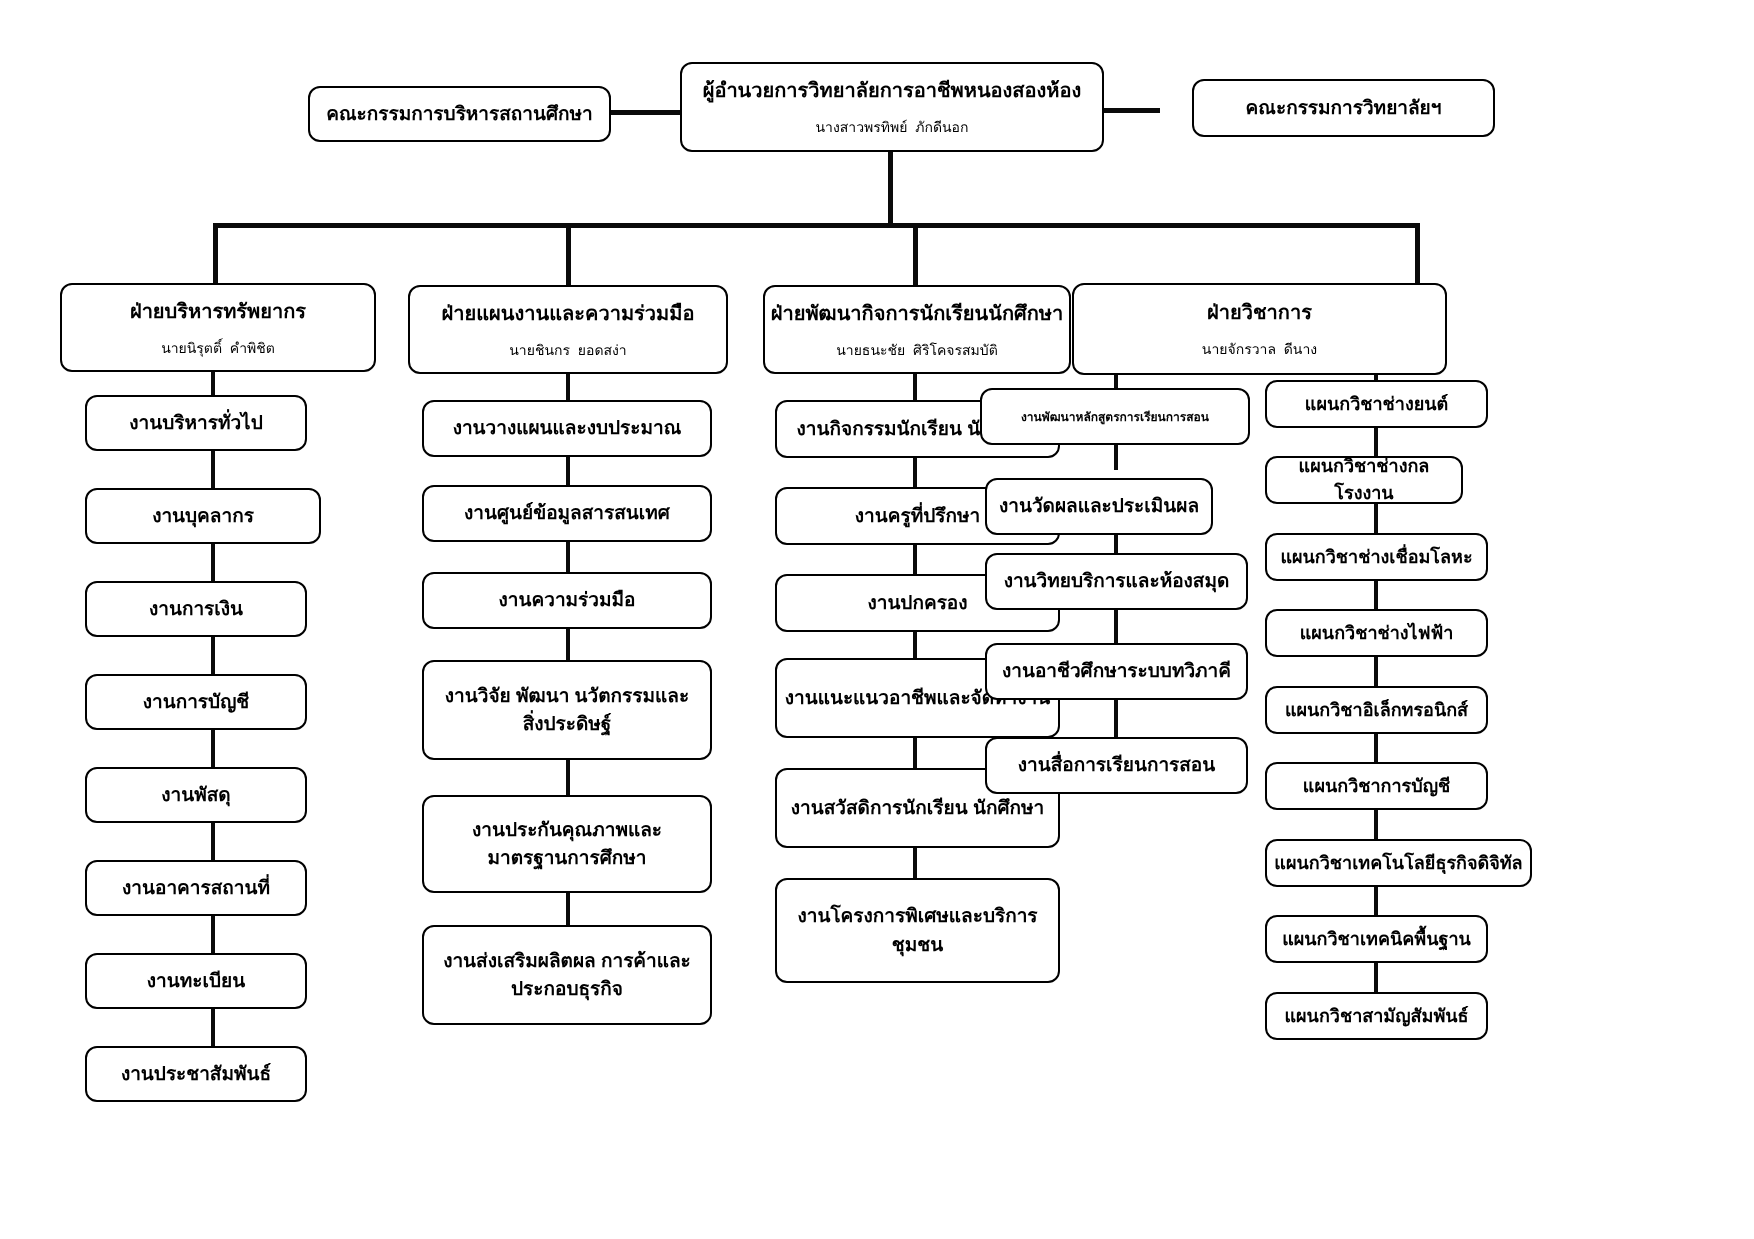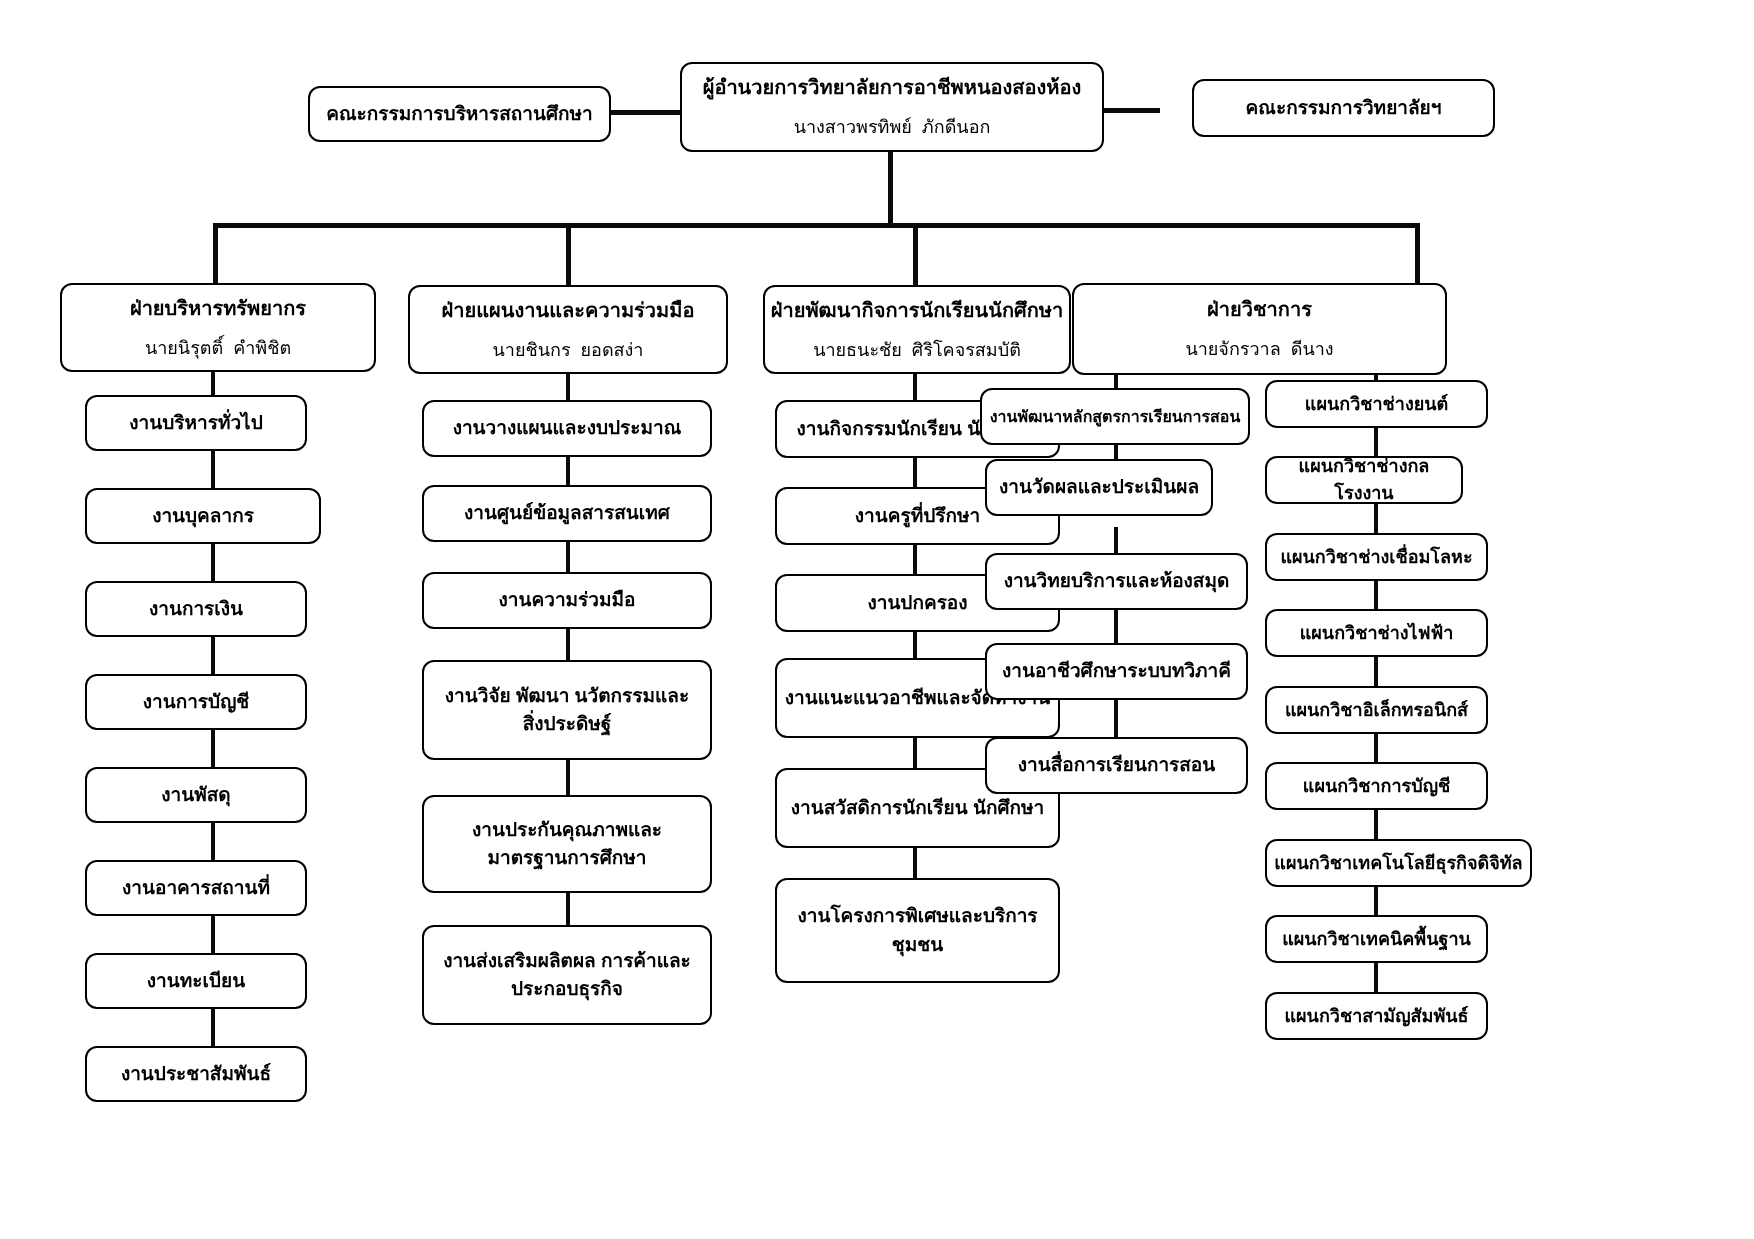--- a/index.html
+++ b/index.html
@@ -26,21 +26,21 @@
   }
   .lbl{
     font-weight:700;
     font-size:19px;
     line-height:1.5;
     white-space:pre-line;
     padding:0 6px;
   }
   .dept .lbl{font-size:18px;}
   .h-title{font-weight:700;font-size:20px;line-height:1.45;}
-  .h-name{font-weight:400;font-size:18px;line-height:1.45;white-space:pre-wrap;margin-top:12px;}
+  .h-name{font-weight:400;font-size:14px;line-height:1.45;white-space:pre-wrap;margin-top:12px;}
   .ln{
     position:absolute;
     background:#0a0a0a;
     z-index:1;
   }
 </style>
 </head>
 <body>
 
 <div id="canvas">
@@ -189,23 +189,23 @@
     </div>
   <div class="box unit" style="left:775px;top:768px;width:285px;height:80px">
       <div class="lbl">งานสวัสดิการนักเรียน นักศึกษา</div>
     </div>
   <div class="box unit" style="left:775px;top:878px;width:285px;height:105px">
       <div class="lbl">งานโครงการพิเศษและบริการ
 ชุมชน</div>
     </div>
 
   <div class="box unit" style="left:980px;top:388px;width:270px;height:57px">
-      <div class="lbl" style="font-size:16px">งานพัฒนาหลักสูตรการเรียนการสอน</div>
-    </div>
-  <div class="box unit" style="left:985px;top:459px;width:228px;height:57px">
+      <div class="lbl" style="font-size:12px">งานพัฒนาหลักสูตรการเรียนการสอน</div>
+    </div>
+  <div class="box unit" style="left:985px;top:478px;width:228px;height:57px">
       <div class="lbl">งานวัดผลและประเมินผล</div>
     </div>
   <div class="box unit" style="left:985px;top:553px;width:263px;height:57px">
       <div class="lbl">งานวิทยบริการและห้องสมุด</div>
     </div>
   <div class="box unit" style="left:985px;top:643px;width:263px;height:57px">
       <div class="lbl">งานอาชีวศึกษาระบบทวิภาคี</div>
     </div>
   <div class="box unit" style="left:985px;top:737px;width:263px;height:57px">
       <div class="lbl">งานสื่อการเรียนการสอน</div>

